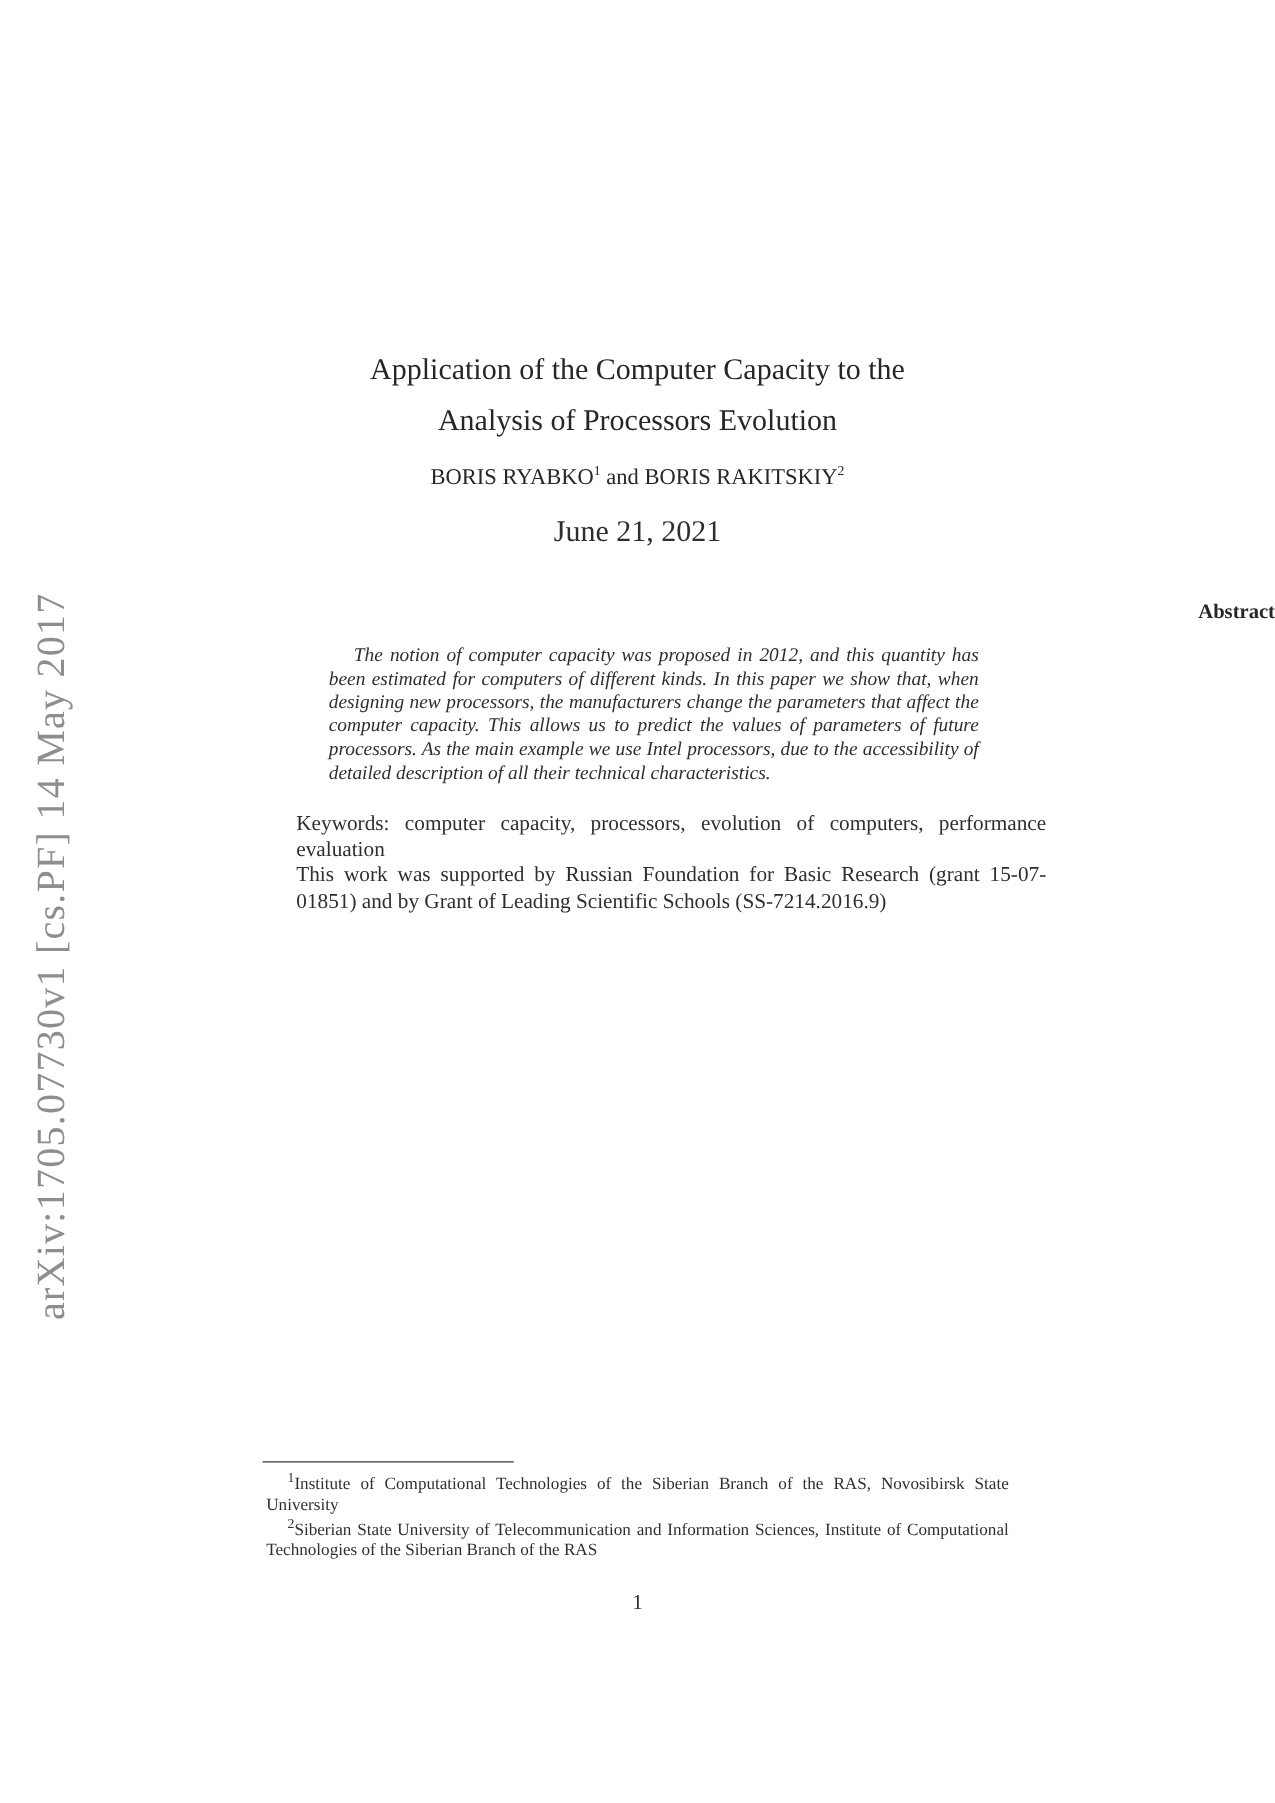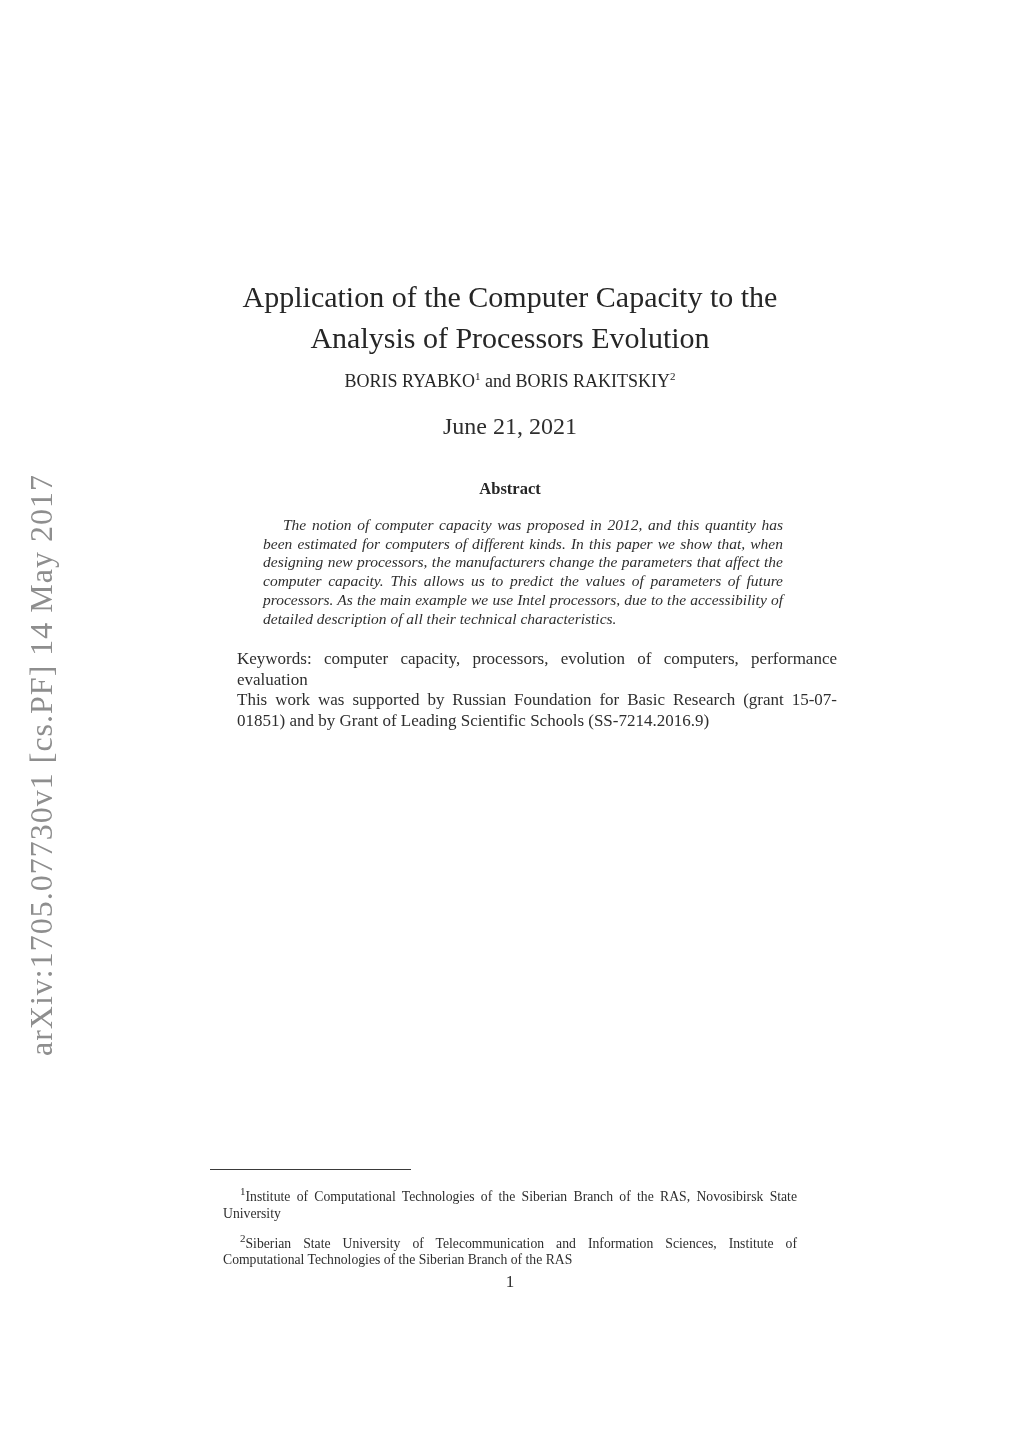--- a/index.html
+++ b/index.html
@@ -27,21 +27,21 @@
     letter-spacing: 1px;
     white-space: nowrap;
     color: #8e8e8e;
   }
   .title {
     position: absolute;
     top: 276px;
     left: 0;
     width: 100%;
     text-align: center;
-    font-size: 30px;
+    font-size: 24px;
     line-height: 41px;
     color: #262626;
   }
   .authors {
     position: absolute;
     top: 371px;
     left: 0;
     width: 100%;
     text-align: center;
     font-size: 18px;
@@ -57,21 +57,21 @@
     left: 0;
     width: 100%;
     text-align: center;
     font-size: 24px;
   }
   .abstract-heading {
     position: absolute;
     top: 479px;
     left: 0;
     width: 100%;
-    text-align: center;
+    text-align: right;
     font-size: 16.5px;
     font-weight: bold;
     color: #262626;
   }
   .abstract-body {
     position: absolute;
     top: 504px;
     left: 251px;
     width: 520px;
     margin: 12px;
@@ -107,21 +107,21 @@
   .footnotes {
     position: absolute;
     top: 1176px;
     left: 210px;
     width: 600px;
     font-size: 13.7px;
     line-height: 16.8px;
     text-align: justify;
   }
   .footnote {
-    margin: 13px;
+    margin: 3px;
     text-indent: 17px;
   }
   .page-number {
     position: absolute;
     top: 1272px;
     left: 0;
     width: 100%;
     text-align: center;
     font-size: 17px;
   }

